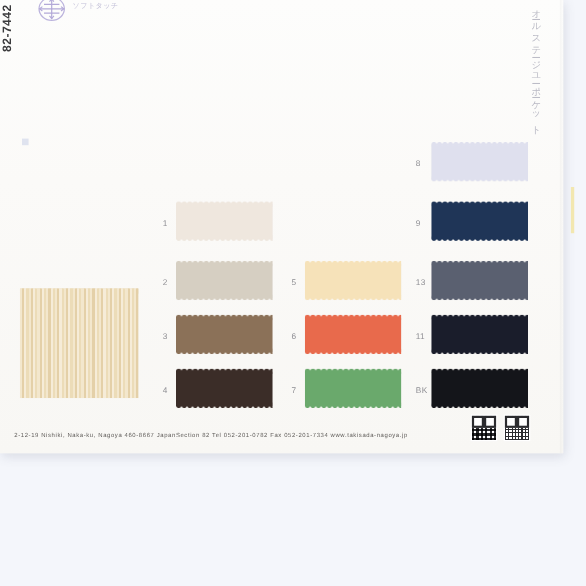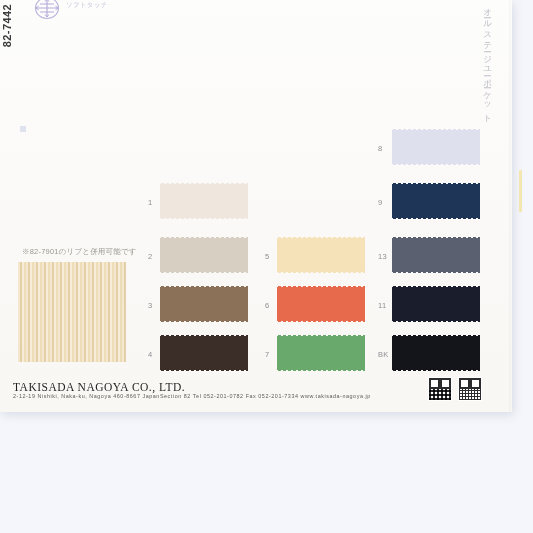--- a/index.html
+++ b/index.html
@@ -255,21 +255,20 @@
                  M15 4.5 L17 2 L19 4.5 M15 17.5 L17 20 L19 17.5" stroke="#b3a9d8" stroke-width="1" fill="none"></path>
       </svg>
     </div>
 
     <div class="header-tag">ソフトタッチ</div>
 
     <div class="product-vert">オールステージユーポーケット</div>
 
     <div class="mini-mark"></div>
 
-    <div class="note">※82-7901のリブと併用可能です</div>
 
     <div class="rib-swatch"></div>
 
     <div class="swatch-wrap" id="grid">
         <div class="sw-label" style="left: 148px; top: 198px;">1</div>
         <div class="swatch" title="1" style="left: 160px; top: 183px; background: rgb(239, 231, 222); mask-image: radial-gradient(circle at 2.5px 2.5px, rgb(0, 0, 0) 2.3px, transparent 2.6px), radial-gradient(circle at 2.5px 2.5px, rgb(0, 0, 0) 2.3px, transparent 2.6px), linear-gradient(rgb(0, 0, 0), rgb(0, 0, 0)); mask-size: 5px 5px, 5px 5px, 100% calc(100% - 5px); mask-repeat: repeat-x, repeat-x, no-repeat; mask-position: 0px 0px, 0px 100%, 0px 2.5px;"></div>
         <div class="sw-label" style="left: 148px; top: 252px;">2</div>
         <div class="swatch" title="2" style="left: 160px; top: 237px; background: rgb(214, 207, 194); mask-image: radial-gradient(circle at 2.5px 2.5px, rgb(0, 0, 0) 2.3px, transparent 2.6px), radial-gradient(circle at 2.5px 2.5px, rgb(0, 0, 0) 2.3px, transparent 2.6px), linear-gradient(rgb(0, 0, 0), rgb(0, 0, 0)); mask-size: 5px 5px, 5px 5px, 100% calc(100% - 5px); mask-repeat: repeat-x, repeat-x, no-repeat; mask-position: 0px 0px, 0px 100%, 0px 2.5px;"></div>
         <div class="sw-label" style="left: 148px; top: 301px;">3</div>
         <div class="swatch" title="3" style="left: 160px; top: 286px; background: rgb(139, 113, 88); mask-image: radial-gradient(circle at 2.5px 2.5px, rgb(0, 0, 0) 2.3px, transparent 2.6px), radial-gradient(circle at 2.5px 2.5px, rgb(0, 0, 0) 2.3px, transparent 2.6px), linear-gradient(rgb(0, 0, 0), rgb(0, 0, 0)); mask-size: 5px 5px, 5px 5px, 100% calc(100% - 5px); mask-repeat: repeat-x, repeat-x, no-repeat; mask-position: 0px 0px, 0px 100%, 0px 2.5px;"></div>
@@ -286,21 +285,20 @@
         <div class="sw-label" style="left: 378px; top: 198px;">9</div>
         <div class="swatch" title="9" style="left: 392px; top: 183px; background: rgb(31, 53, 87); mask-image: radial-gradient(circle at 2.5px 2.5px, rgb(0, 0, 0) 2.3px, transparent 2.6px), radial-gradient(circle at 2.5px 2.5px, rgb(0, 0, 0) 2.3px, transparent 2.6px), linear-gradient(rgb(0, 0, 0), rgb(0, 0, 0)); mask-size: 5px 5px, 5px 5px, 100% calc(100% - 5px); mask-repeat: repeat-x, repeat-x, no-repeat; mask-position: 0px 0px, 0px 100%, 0px 2.5px;"></div>
         <div class="sw-label" style="left: 378px; top: 252px;">13</div>
         <div class="swatch" title="10" style="left: 392px; top: 237px; background: rgb(90, 96, 112); mask-image: radial-gradient(circle at 2.5px 2.5px, rgb(0, 0, 0) 2.3px, transparent 2.6px), radial-gradient(circle at 2.5px 2.5px, rgb(0, 0, 0) 2.3px, transparent 2.6px), linear-gradient(rgb(0, 0, 0), rgb(0, 0, 0)); mask-size: 5px 5px, 5px 5px, 100% calc(100% - 5px); mask-repeat: repeat-x, repeat-x, no-repeat; mask-position: 0px 0px, 0px 100%, 0px 2.5px;"></div>
         <div class="sw-label" style="left: 378px; top: 301px;">11</div>
         <div class="swatch" title="11" style="left: 392px; top: 286px; background: rgb(26, 29, 43); mask-image: radial-gradient(circle at 2.5px 2.5px, rgb(0, 0, 0) 2.3px, transparent 2.6px), radial-gradient(circle at 2.5px 2.5px, rgb(0, 0, 0) 2.3px, transparent 2.6px), linear-gradient(rgb(0, 0, 0), rgb(0, 0, 0)); mask-size: 5px 5px, 5px 5px, 100% calc(100% - 5px); mask-repeat: repeat-x, repeat-x, no-repeat; mask-position: 0px 0px, 0px 100%, 0px 2.5px;"></div>
         <div class="sw-label" style="left: 378px; top: 350px;">BK</div>
         <div class="swatch" title="BK" style="left: 392px; top: 335px; background: rgb(20, 21, 26); mask-image: radial-gradient(circle at 2.5px 2.5px, rgb(0, 0, 0) 2.3px, transparent 2.6px), radial-gradient(circle at 2.5px 2.5px, rgb(0, 0, 0) 2.3px, transparent 2.6px), linear-gradient(rgb(0, 0, 0), rgb(0, 0, 0)); mask-size: 5px 5px, 5px 5px, 100% calc(100% - 5px); mask-repeat: repeat-x, repeat-x, no-repeat; mask-position: 0px 0px, 0px 100%, 0px 2.5px;"></div>
       </div>
 
-    <div class="company">TAKISADA NAGOYA CO., LTD.</div>
     <div class="address">2-12-19 Nishiki, Naka-ku, Nagoya 460-8667 JapanSection 82 Tel 052-201-0782 Fax 052-201-7334  www.takisada-nagoya.jp</div>
 
     <div class="qr-row">
       <div class="qr qr-frame qr1"></div>
       <div class="qr qr-frame qr2"></div>
     </div>
   </div>
 
   <div class="edge-tick"></div>
 </div>

